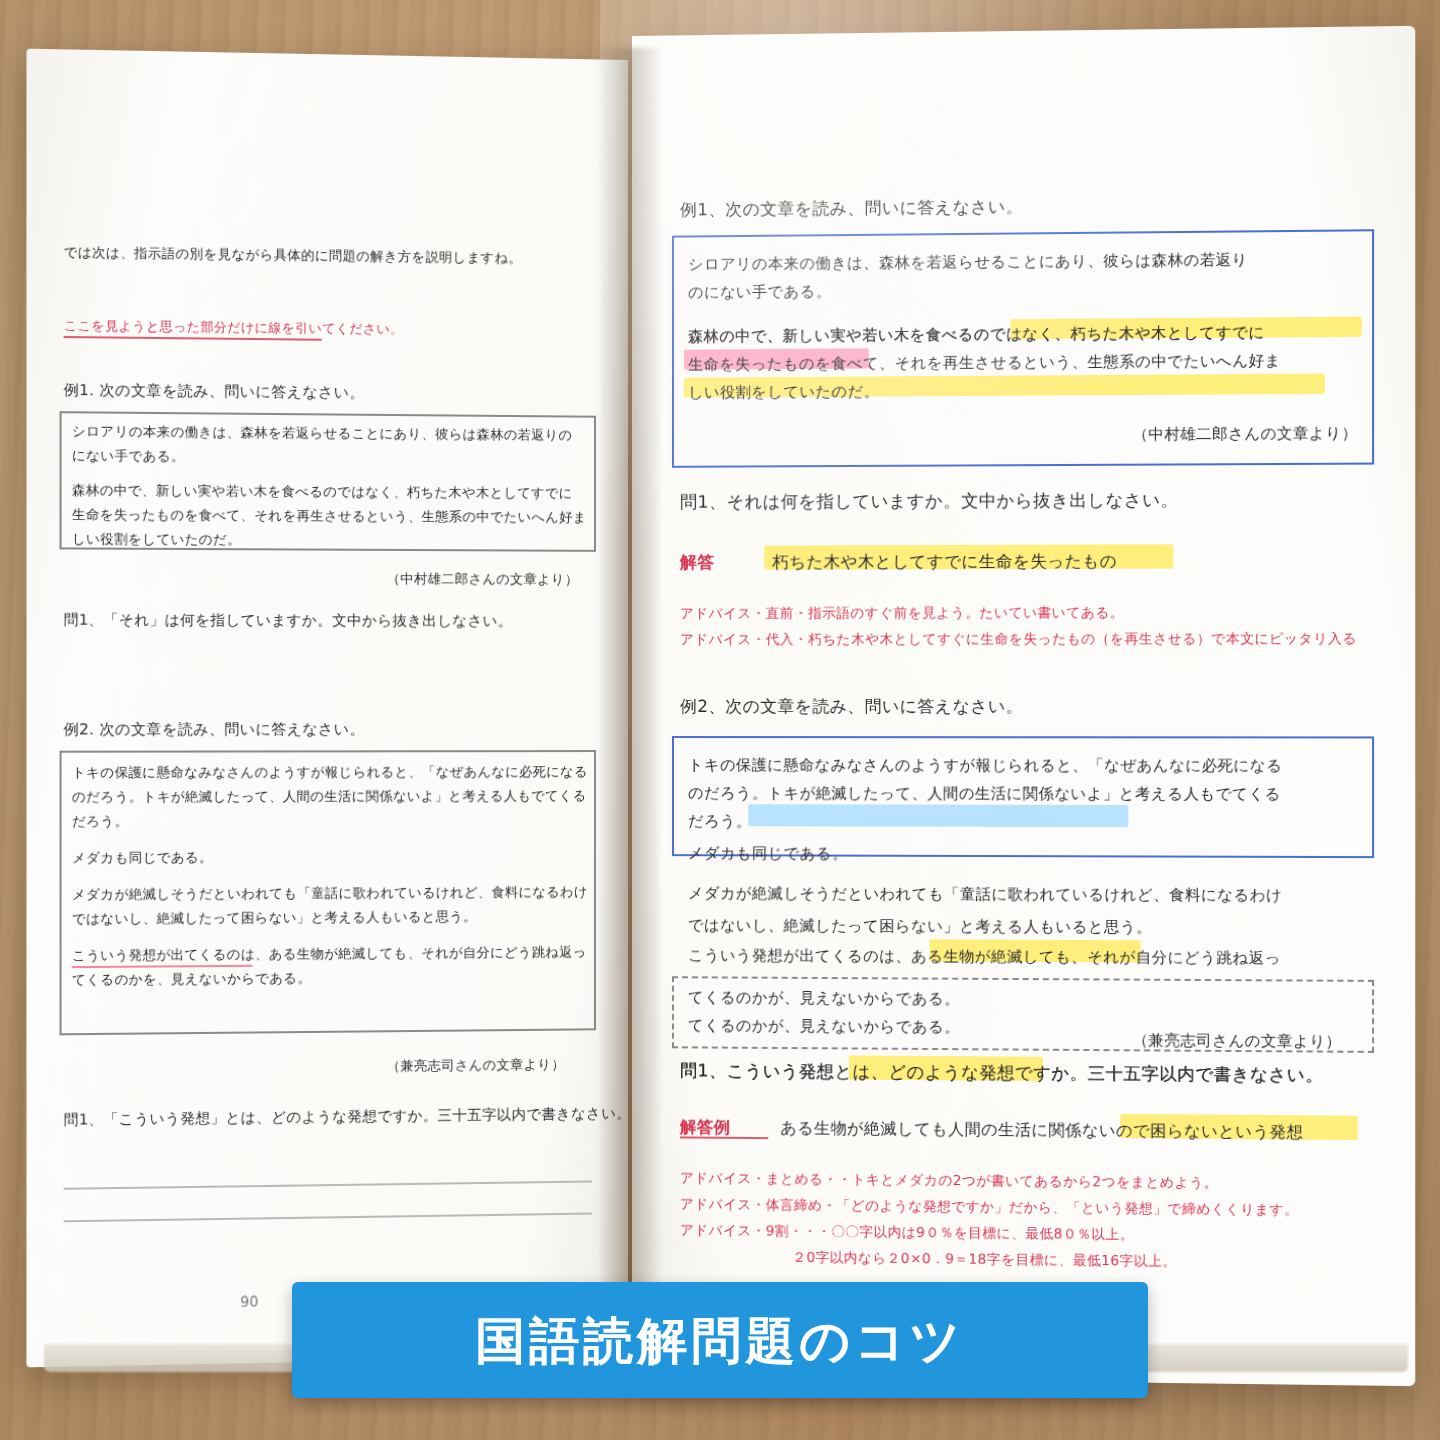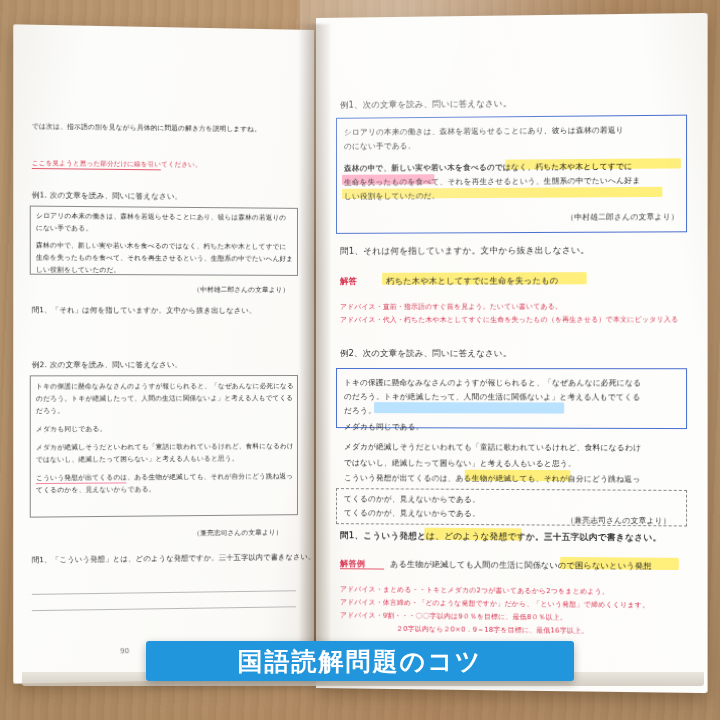--- a/index.html
+++ b/index.html
@@ -79,21 +79,21 @@
   .redtext{color:#d8314f;}
   .redline{position:absolute;background:#e0485f;height:1px;opacity:.9;}
   .pinkline{position:absolute;background:#f06a8a;height:1px;opacity:.8;}
 
   .pageno{
     position:absolute;font-size:7px;color:#777;
   }
 
   
   .banner{
-    position:absolute;left:146px;top:641px;width:428px;height:40px;
+    position:absolute;left:146px;top:641px;width:428px;height:58px;
     background:#2196dd;border-radius:3px;
     box-shadow:0 3px 8px rgba(0,0,0,.28);
     display:flex;align-items:center;justify-content:center;
   }
   .banner span{
     color:#ffffff;font-size:25px;font-weight:bold;letter-spacing:2px;
     font-family:"DejaVu Sans","Liberation Sans",sans-serif;
   }
   .glare{
     position:absolute;left:300px;top:0;width:320px;height:300px;

